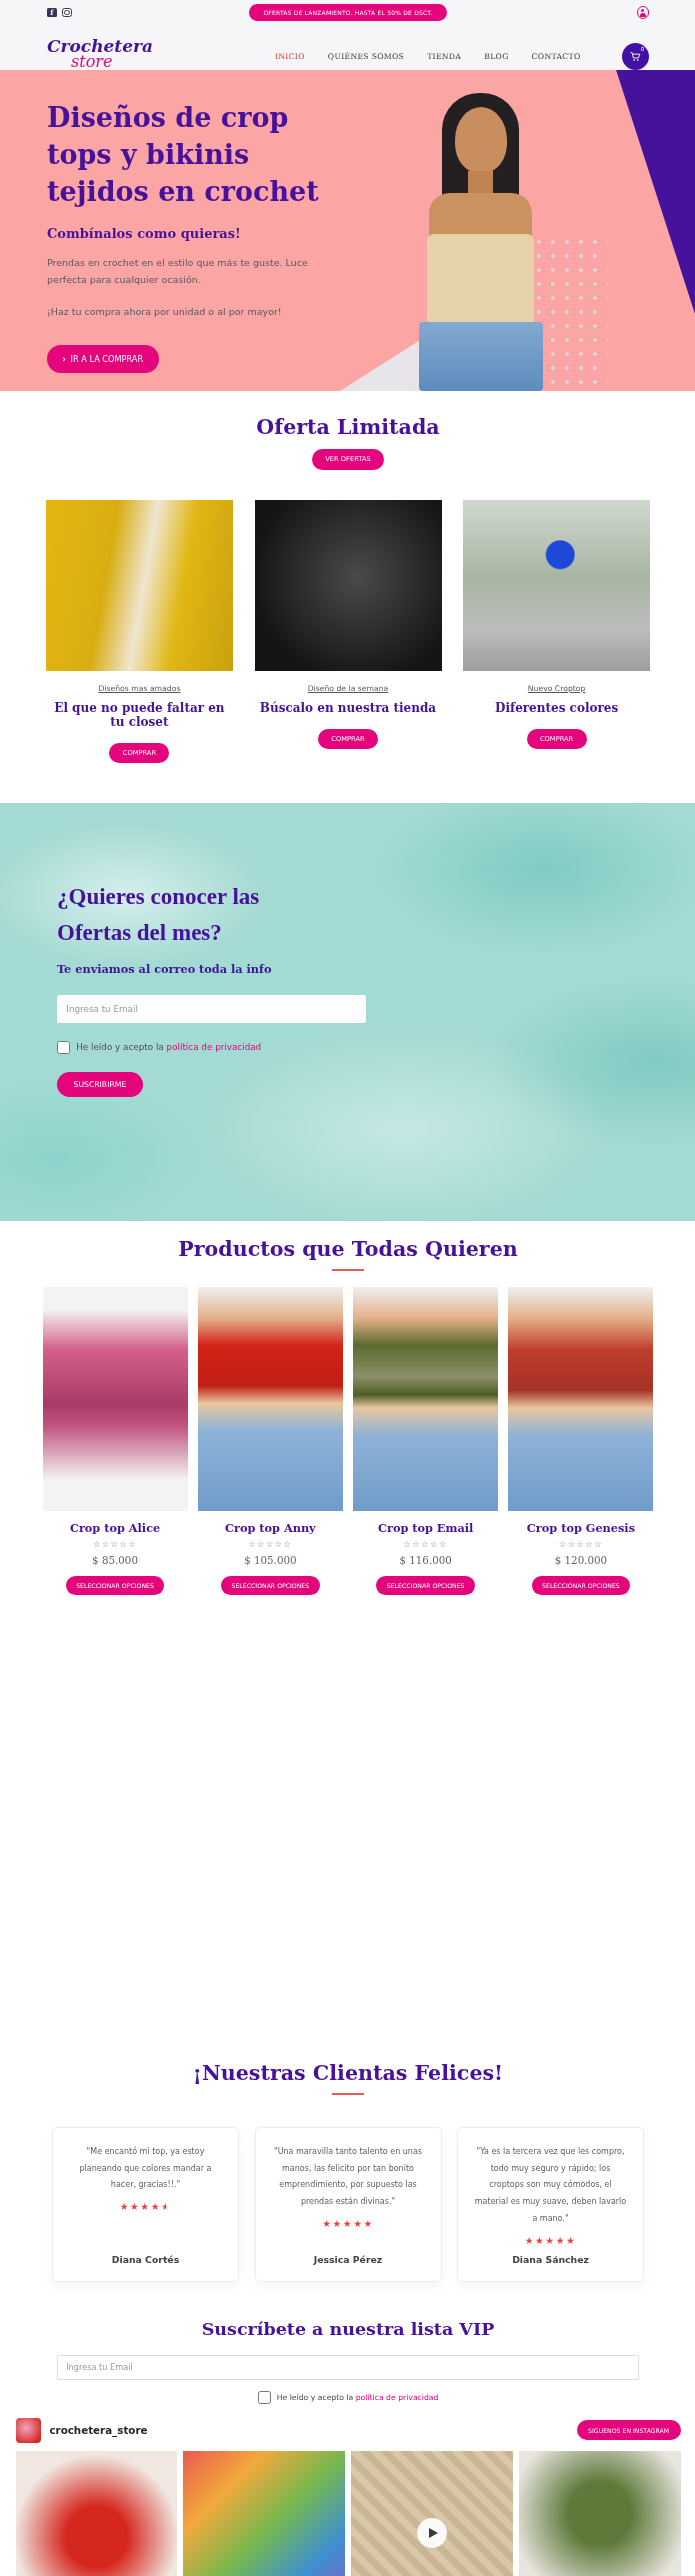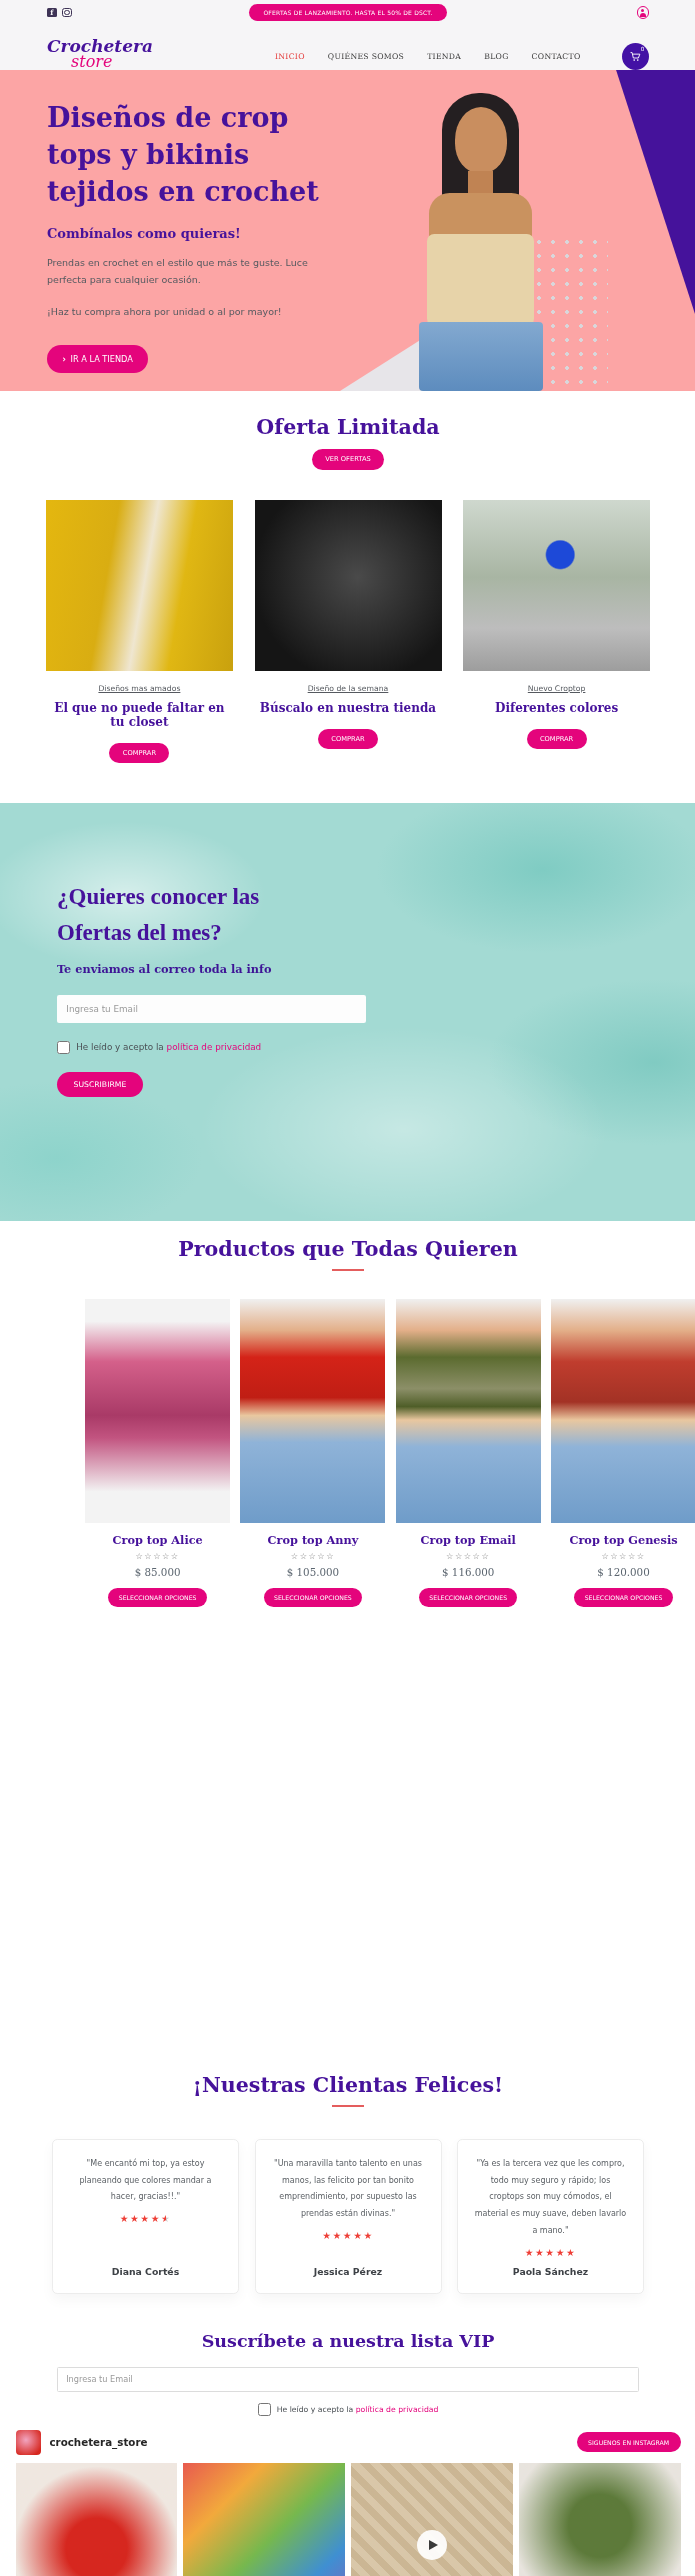--- a/index.html
+++ b/index.html
@@ -94,21 +94,21 @@
   .nl-sub { font-family:"DejaVu Serif",serif; font-weight:bold; font-size:11.3px; color:#3e1496; margin-top:11.3px; }
   .nl-input { margin-top:19.6px; width:309px; height:28px; border:none; border-radius:2.1px; background:#fdfdfd;
               padding-left:9.3px; font-size:8.8px; color:#444; font-family:"DejaVu Sans",sans-serif; }
   .nl-input::placeholder { color:#9a9a9a; }
   .consent { display:flex; align-items:center; gap:6.2px; margin-top:17.5px; font-size:8.8px; color:#4a4f54; }
   .consent a { color:#e4047c; text-decoration:none; }
   .nl-btn { margin-top:18.5px; font-size:7.7px; padding:7.7px 16.5px; border-radius:14.4px; }
 
   
   .products { padding-top:15.5px; }
-  .pgrid { display:flex; justify-content:flex-end; gap:10.3px; margin-top:28px; }
+  .pgrid { display:flex; justify-content:center; gap:10.3px; margin-top:16px; }
   .pcol { width:145px; text-align:center; }
   .pimg { width:100%; height:224px; }
   .pi-1 { background:linear-gradient(180deg,#f3f3f3 0%,#f3f3f3 10%,#d4608a 28%,#a93a67 52%,#c25480 62%,#f3f3f3 86%,#f3f3f3 100%); }
   .pi-2 { background:linear-gradient(180deg,#f0f0f0 0%,#e3af89 14%,#d42318 26%,#c01e14 44%,#e9c79f 52%,#8fb3d8 64%,#6f9cc9 100%); }
   .pi-3 { background:linear-gradient(180deg,#f0f0f0 0%,#e3af89 14%,#5b6b2f 26%,#8c8f68 40%,#4f5e28 48%,#e9c79f 54%,#8fb3d8 66%,#6f9cc9 100%); }
   .pi-4 { background:linear-gradient(180deg,#f0f0f0 0%,#e3af89 14%,#c03d2e 28%,#a33225 46%,#e9c79f 54%,#8fb3d8 66%,#6f9cc9 100%); }
   .pname { font-family:"DejaVu Serif",serif; font-weight:bold; font-size:11.3px; color:#46129b; margin-top:10.3px; }
   .pstars { color:#8a8a8a; font-size:8.2px; letter-spacing:1.5px; margin-top:4.1px; }
   .pprice { font-family:"DejaVu Serif",serif; font-size:10.3px; color:#5c6670; margin-top:5.2px; }
   .pbtn { margin-top:9.3px; font-size:6.2px; padding:6.2px 10.3px; border-radius:11.3px; }
@@ -197,21 +197,21 @@
       <div class="m-topwear"></div>
       <div class="m-jeans"></div>
     </div>
     <div class="hero-text">
       <h1 class="hero-title">Diseños de crop tops y bikinis tejidos en crochet</h1>
       <div class="hero-sub">Combínalos como quieras!</div>
       <p class="hero-p">Prendas en crochet en el estilo que más te guste. Luce perfecta para cualquier ocasión.</p>
       <p class="hero-p hero-p2">¡Haz tu compra ahora por unidad o al por mayor!</p>
       <button class="btn-pink hero-cta">
         <span class="chev">›</span>
-        <span>IR A LA TIENDA</span>
+        <span>IR A LA COMPRAR</span>
       </button>
     </div>
   </div>
 
   <div class="offers center">
     <h2 class="h2">Oferta Limitada</h2>
     <button class="btn-pink pill-sm offers-cta">VER OFERTAS</button>
     <div class="cards">
       <div class="card">
         <div class="card-img ci-1"></div>
@@ -303,21 +303,21 @@
         <div class="tstars">
           <span>★★★★★</span>
         </div>
         <div class="tname">Jessica Pérez</div>
       </div>
       <div class="tcard">
         <div class="tquote">"Ya es la tercera vez que les compro, todo muy seguro y rápido; los croptops son muy cómodos, el material es muy suave, deben lavarlo a mano."</div>
         <div class="tstars">
           <span>★★★★★</span>
         </div>
-        <div class="tname">Paola Sánchez</div>
+        <div class="tname">Diana Sánchez</div>
       </div>
     </div>
   </div>
 
   <div class="vip">
     <h2 class="h2 vip-h">Suscríbete a nuestra lista VIP</h2>
     <input class="vip-input" type="email" placeholder="Ingresa tu Email" style="">
     <div class="consent vip-consent">
       <input type="checkbox" style="">
       <span>

